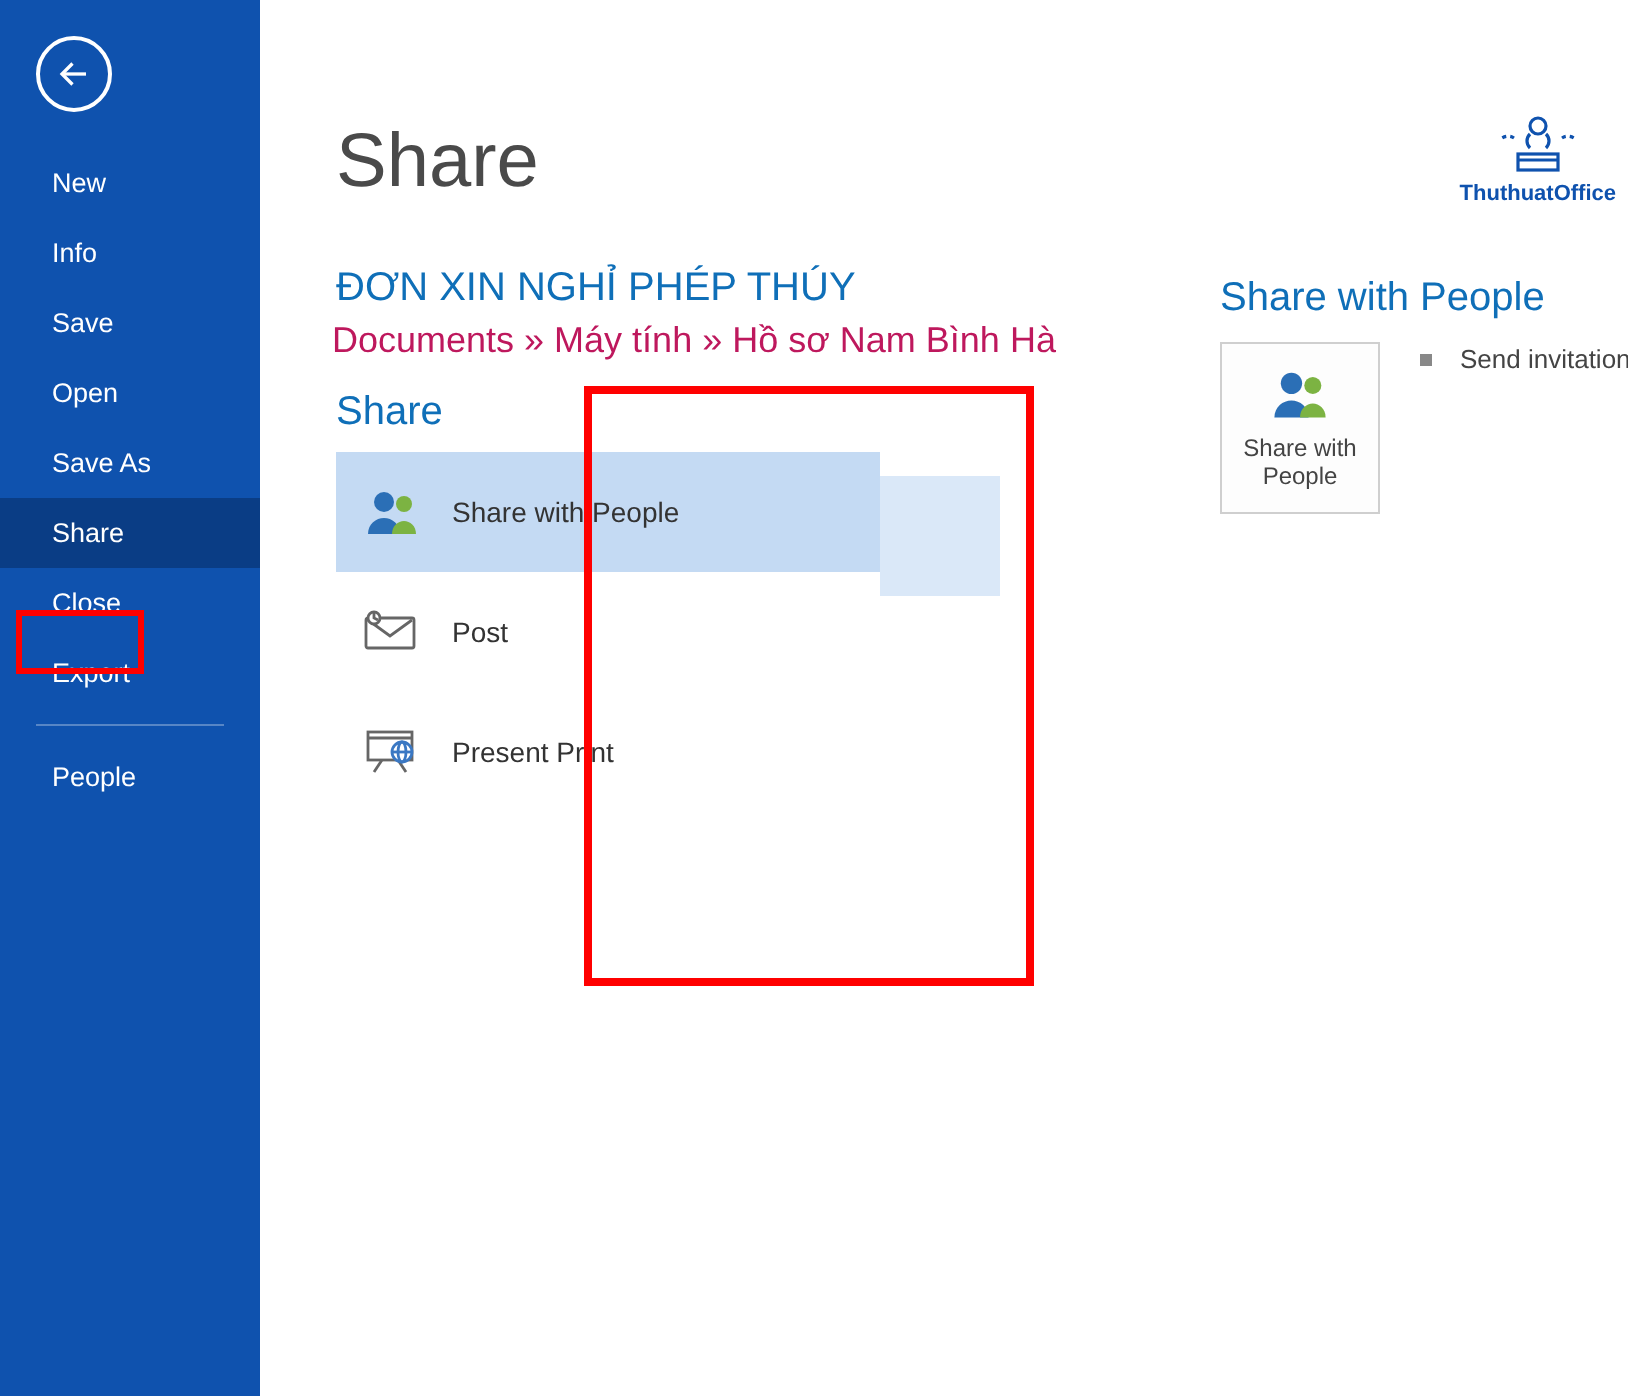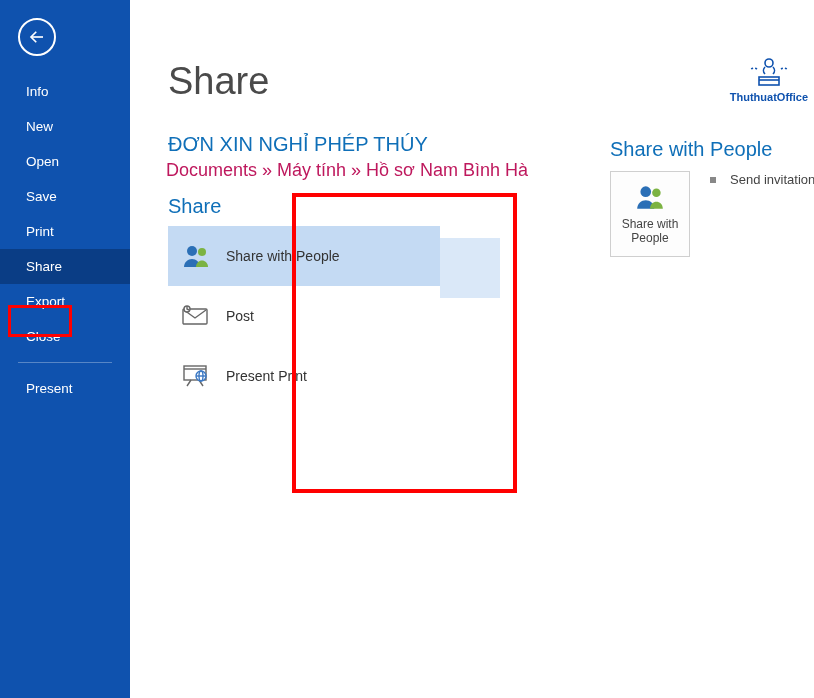--- a/index.html
+++ b/index.html
@@ -186,30 +186,30 @@
 
 <div class="title-bar">ĐƠN XIN NGHỈ PHÉP THÚY [Compatibility Mode] -</div>
 
 <div class="sidebar">
   <div class="back-circle">
     <svg width="18" height="18" viewBox="0 0 24 24" fill="none" stroke="#fff" stroke-width="2.2">
         <line x1="20" y1="12" x2="5" y2="12"></line>
         <polyline points="11 5 4 12 11 19"></polyline>
       </svg>
   </div>
+  <div class="side-item">New</div>
   <div class="side-item">Info</div>
-  <div class="side-item">New</div>
+  <div class="side-item">Save</div>
   <div class="side-item">Open</div>
-  <div class="side-item">Save</div>
-  <div class="side-item">Print</div>
+  <div class="side-item">Save As</div>
   <div class="side-item active">Share</div>
+  <div class="side-item">Close</div>
   <div class="side-item">Export</div>
-  <div class="side-item">Close</div>
   <div class="side-sep"></div>
-  <div class="side-item">Present</div>
+  <div class="side-item">People</div>
 </div>
 
 <div class="highlight-share"></div>
 
 <div class="content">
   <div class="page-title">Share</div>
   <div class="doc-title">ĐƠN XIN NGHỈ PHÉP THÚY</div>
   <div class="breadcrumb">Documents » Máy tính » Hồ sơ Nam Bình Hà</div>
   <div class="share-panel-title">Share</div>
 

